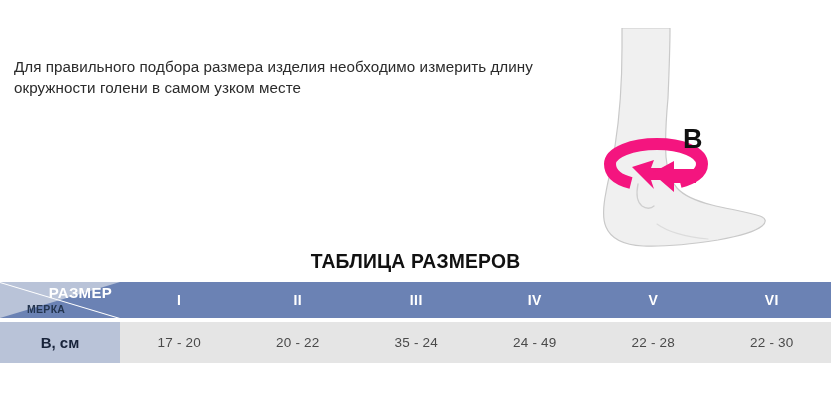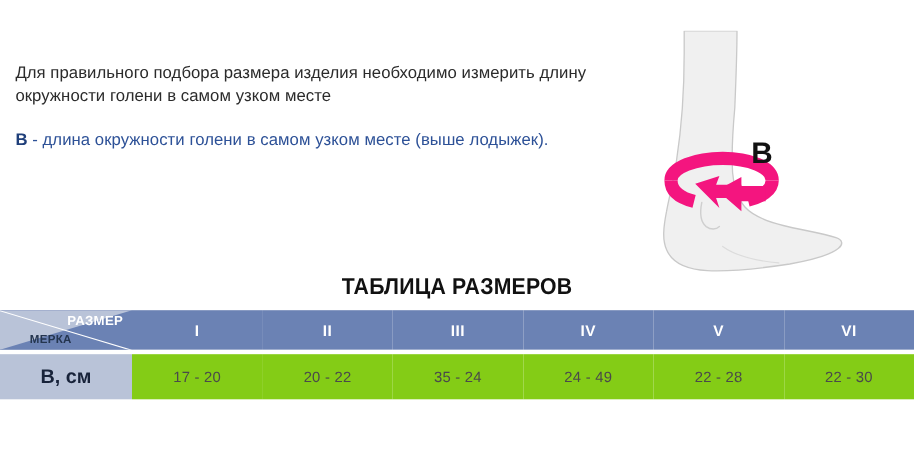--- a/index.html
+++ b/index.html
@@ -58,54 +58,53 @@
     border-bottom:36px solid transparent;
   }
   .corner-line{
     position:absolute;left:0;top:0;width:126px;height:1px;
     background:#ffffff;
     transform-origin:0 0;
     transform:rotate(16.7deg);
   }
   .lbl-razmer{
     position:absolute;right:8px;top:2px;
-    font-size:12px;font-weight:bold;color:#ffffff;letter-spacing:0.3px;
+    font-size:15px;font-weight:bold;color:#ffffff;letter-spacing:0.3px;
   }
   .lbl-merka{
     position:absolute;left:7px;bottom:3px;
     font-size:10.5px;font-weight:bold;color:#24354f;letter-spacing:0.3px;margin-left:20px;
   }
   .hdr-cell{
     background:#6b82b4;color:#ffffff;
     text-align:center;font-size:14px;font-weight:bold;
     letter-spacing:0.4px;vertical-align:middle;
   }
   .gap-row td{height:4px;background:#ffffff;}
 
   
   .data-row td{height:41px;}
   .data-label{
     background:#b9c3d8;color:#18233a;
-    text-align:center;font-size:18px;font-weight:bold;
+    text-align:center;font-size:15px;font-weight:bold;
     width:120px;vertical-align:middle;
   }
   .data-cell{
-    background:#84cc16;color:#4a4a4a;
+    background:#e5e5e5;color:#4a4a4a;
     text-align:center;font-size:13.5px;font-weight:400;
     vertical-align:middle;letter-spacing:0.2px;
   }
 </style>
 </head>
 <body>
 
 <div id="page">
 
   <div class="text-col">
     <p class="para">Для правильного подбора размера изделия необходимо измерить длину окружности голени в самом узком месте</p>
-    <p class="para blue"><span class="bold-b">В</span><span> - длина окружности голени в самом узком месте (выше лодыжек).</span></p>
   </div>
 
   <div class="illus">
     <svg width="236" height="232" viewBox="0 0 236 232" xmlns="http://www.w3.org/2000/svg">
 
       <path d="M34 0 L34 20 C34 58 32 86 27 118 C24 139 20 152 18 164
                C15 179 14 190 18 199 C23 211 36 217 55 218
                C78 219 104 216 130 212 C152 208 168 203 174 198
                C179 194 178 190 172 188 C160 184 140 181 124 177
                C108 173 96 168 89 160 C82 152 79 142 78 129

